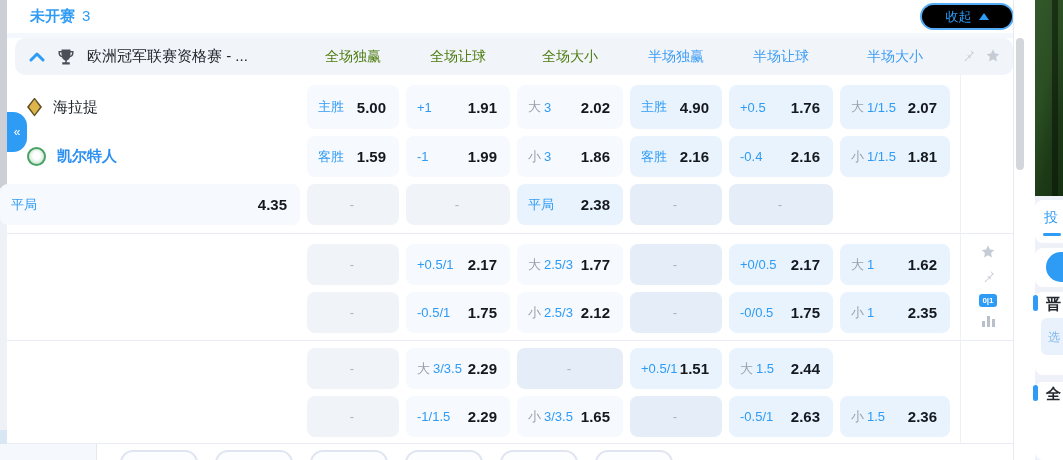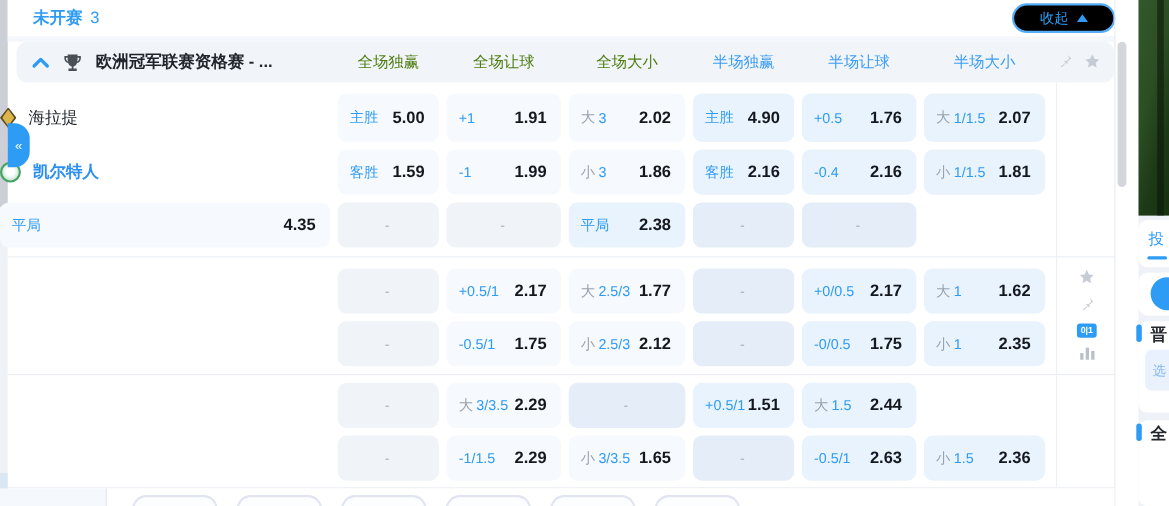--- a/index.html
+++ b/index.html
@@ -21,21 +21,21 @@
     color:#2e9bf5; font-size:13px; cursor:pointer; }
   .tri-up { width:0; height:0; border-left:5px solid transparent; border-right:5px solid transparent; border-bottom:7px solid #2e9bf5; }
   .band { position:absolute; left:7px; top:33px; width:1006px; height:5px; background:#f4f7fb; }
 
   
   .league-row { position:absolute; left:15px; top:38px; width:998px; height:37px; background:#f1f5fa;
     border-radius:10px; display:flex; align-items:center; }
   .league-title-wrap { width:285px; display:flex; align-items:center; gap:12px; padding-left:14px; }
   .chev-up { width:16px; height:14px; flex:0 0 auto; cursor:pointer; }
   .trophy { width:18px; height:18px; flex:0 0 auto; }
-  .league-title { font-size:15px; font-weight:bold; color:#20252c; white-space:nowrap; }
+  .league-title { font-size:15px; font-weight:normal; color:#20252c; white-space:nowrap; }
   .col-label { font-size:14px; text-align:center; flex:0 0 auto; }
   .col-label.full { color:#4d7c0f; }
   .col-label.half { color:#3e9df5; }
   .w1{width:92px;margin-left:7px}.w2{width:104px;margin-left:7px}.w3{width:106px;margin-left:7px}
   .w4{width:92px;margin-left:7px}.w5{width:104px;margin-left:7px}.w6{width:110px;margin-left:7px}
   .hdr-pins { position:absolute; right:12px; top:10px; display:flex; gap:9px; }
   .hdr-pins svg { width:16px; height:16px; fill:#c6ccd5; cursor:pointer; }
 
   
   .grid-row { display:grid; grid-template-columns:300px 92px 104px 106px 92px 104px 110px; column-gap:7px;
@@ -49,21 +49,21 @@
   .cell.half { background:#e9f3fd; }
   .cell.full.dash { background:#f0f4f9; }
   .cell.half.dash { background:#e4edf8; }
   .lab { font-size:13px; color:#2e9bf5; display:flex; gap:3px; align-items:center; white-space:nowrap; }
   .lab i { font-style:normal; }
   .lab i.lg { color:#98a0ac; }
   .val { font-size:15px; font-weight:bold; color:#15191f; }
   .dashv { color:#a9b1bc; margin:0 auto; font-size:13px; }
 
   
-  .team-cell { display:flex; align-items:center; gap:11px; }
+  .team-cell { display:flex; align-items:center; gap:11px; padding-left:27px; }
   .team-name { font-size:15px; color:#272c33; font-weight:500; }
   .team-name.away { color:#2b8ff2; font-weight:bold; }
   .badge-diamond-outer { width:15px; height:19px; background:#5f4e24;
     clip-path:polygon(50% 0,100% 50%,50% 100%,0 50%); position:relative; flex:0 0 auto; }
   .badge-diamond-inner { position:absolute; left:2px; top:2px; width:11px; height:15px; background:#ddb54a;
     clip-path:polygon(50% 0,100% 50%,50% 100%,0 50%); }
   .badge-circle { width:19px; height:19px; border-radius:50%; border:2px solid #49a265;
     background:radial-gradient(circle at 50% 45%, #ffffff 30%, #cfe9d8 70%, #9fd1b4 100%); flex:0 0 auto; }
 
   .date-cell { display:flex; align-items:center; justify-content:space-between; padding-left:0; }

